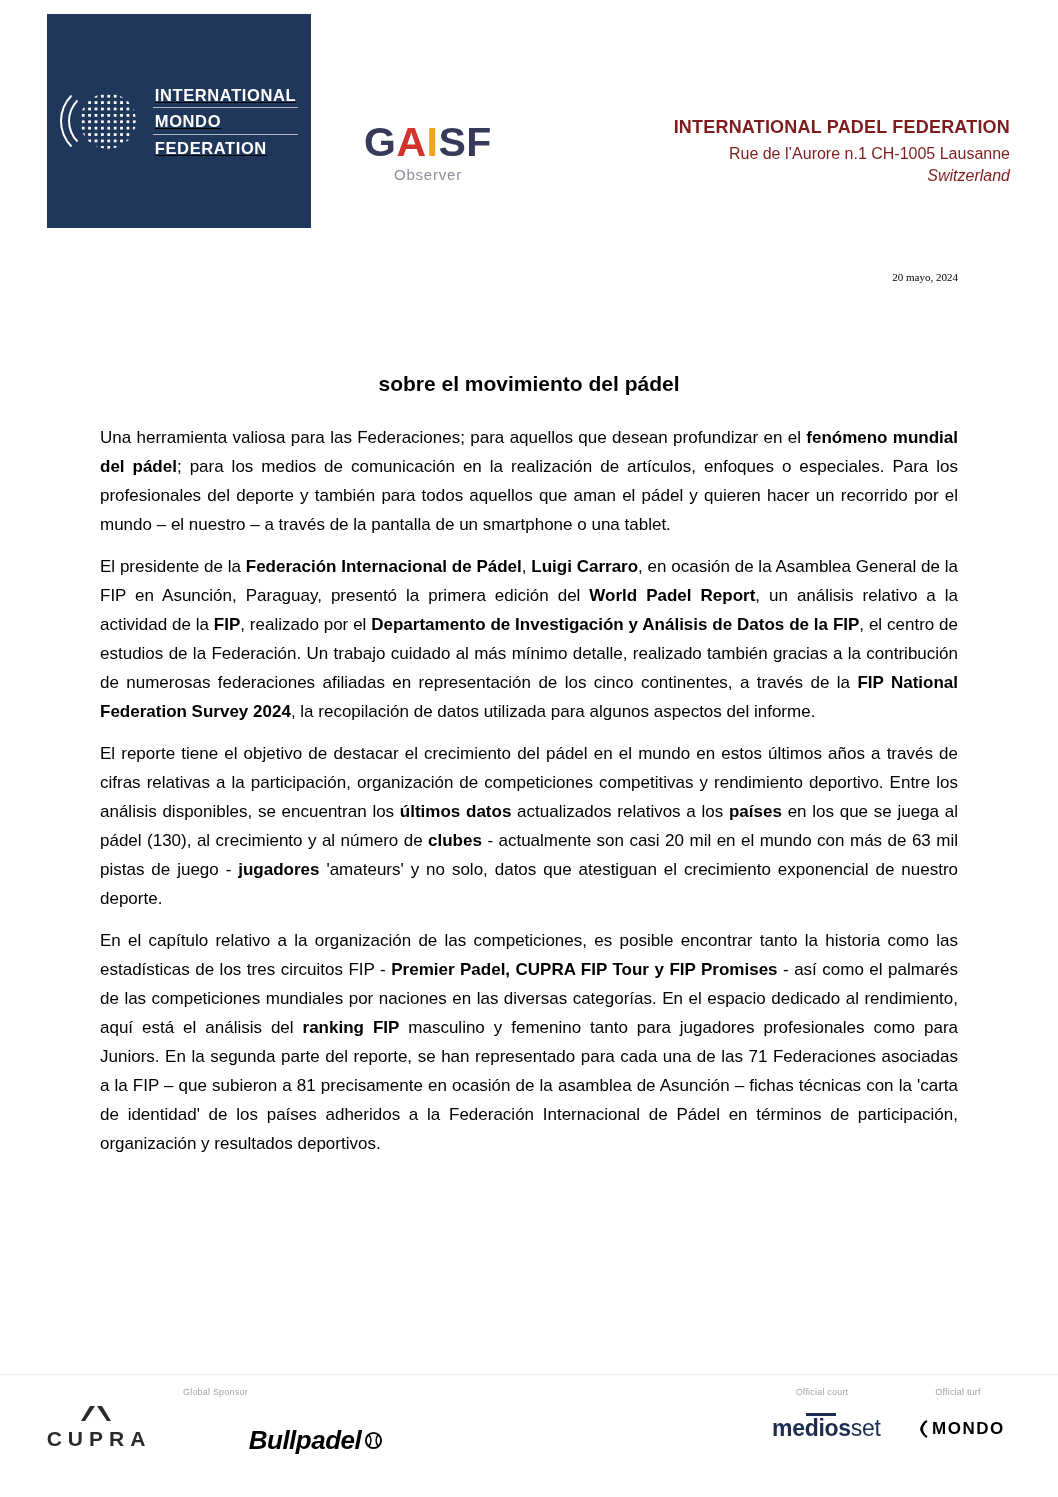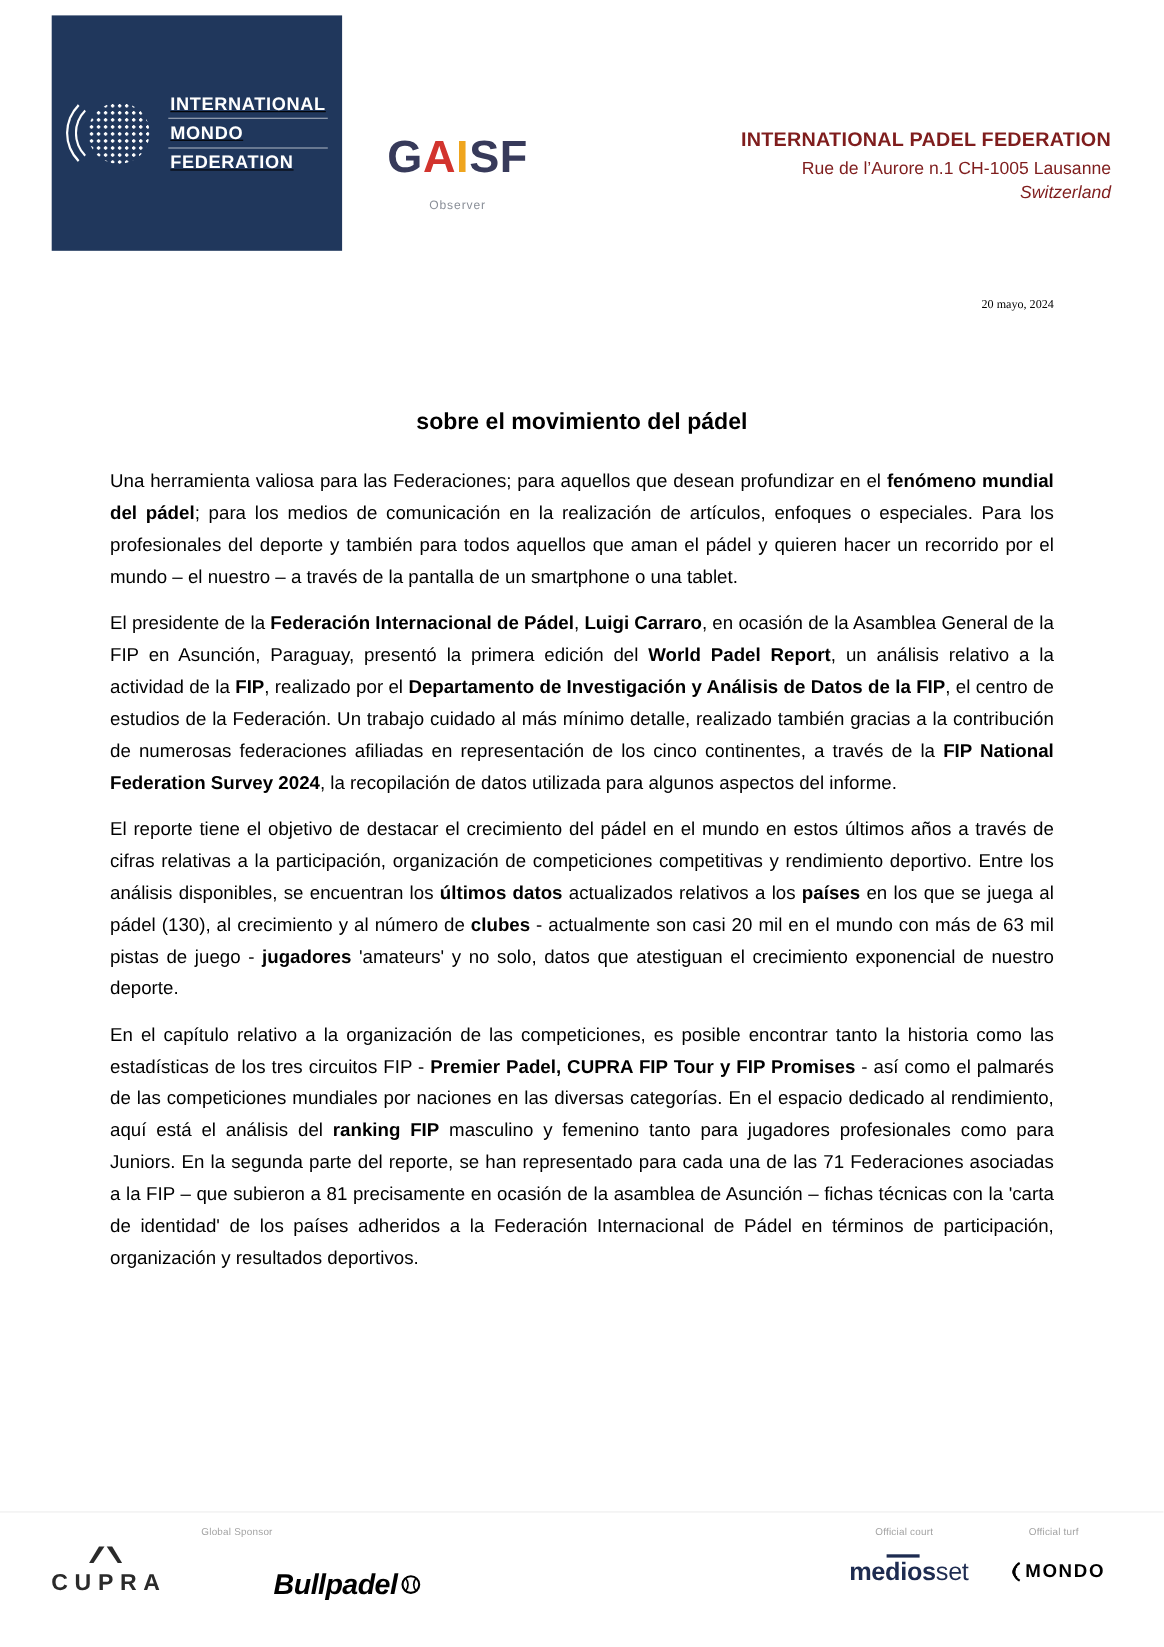--- a/index.html
+++ b/index.html
@@ -25,23 +25,23 @@
   .fip-arc.a2 { width:60px; height:60px; left:8px; top:8px; }
   .fip-ball {
     position:absolute; left:20px; top:10px; width:56px; height:56px; border-radius:50%;
     background-image:radial-gradient(circle, #ffffff 1.5px, transparent 1.7px);
     background-size:6.4px 6.4px; display:block;
   }
   .fip-text { color:#fff; font-weight:bold; font-size:16.5px; letter-spacing:0.6px; }
   .fip-text .row { padding:5px 2px 4px; line-height:1; }
   .fip-text .row + .row { border-top:1px solid rgba(255,255,255,0.65); }
 
-  .gaisf { position:absolute; left:336px; top:122px; width:160px; text-align:center; }
+  .gaisf { position:absolute; left:348px; top:122px; width:160px; text-align:center; }
   .gaisf-letters { font-size:41px; font-weight:bold; line-height:1; letter-spacing:0.5px; }
-  .gaisf-observer { margin-top:18px; font-size:11px; color:#8a8f98; letter-spacing:0.8px; }
+  .gaisf-observer { margin-top:3px; font-size:15px; color:#8a8f98; letter-spacing:0.8px; }
 
   .org { position:absolute; right:48px; top:117px; text-align:right; color:#7f1d1d; }
   .org-name { font-weight:bold; font-size:18px; letter-spacing:0.2px; }
   .org-addr { margin-top:7px; font-size:16px; }
   .org-country { margin-top:4px; font-size:16px; font-style:italic; }
 
   
   .doc-date {
     position:absolute; top:271px; right:100px;
     font-family:"Liberation Serif", serif; font-weight:normal; font-size:11px;text-align:center;

